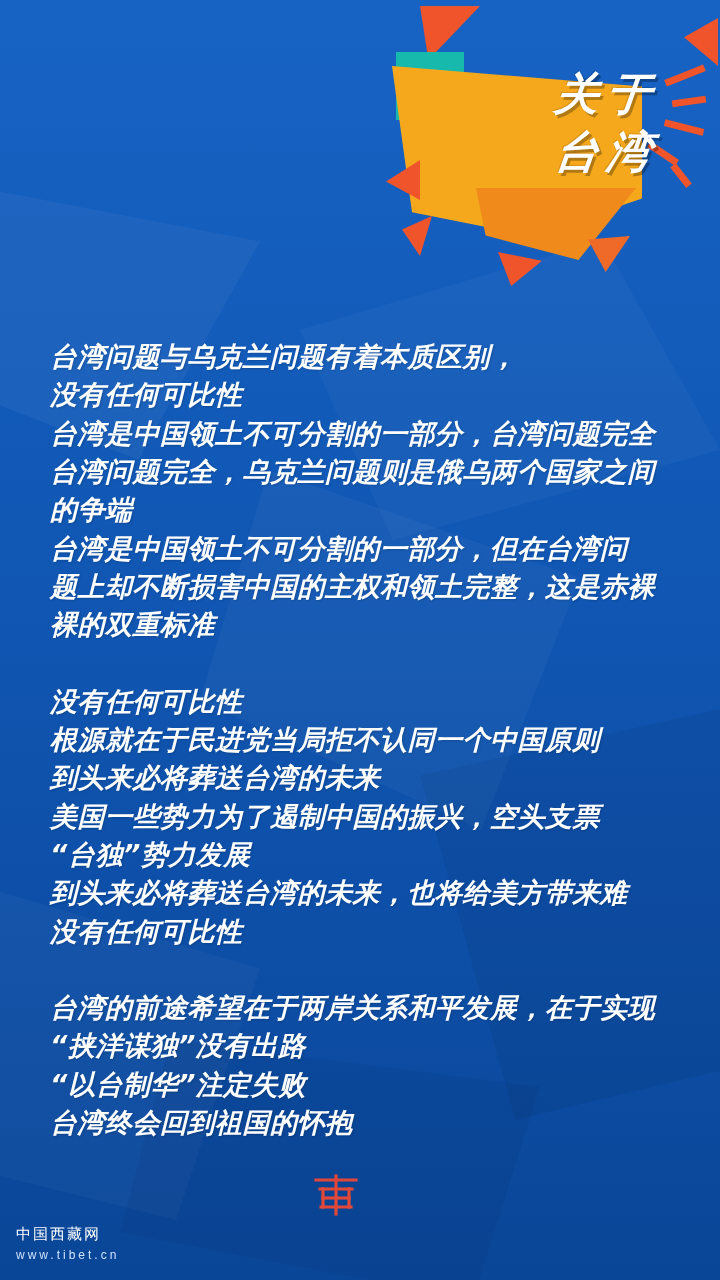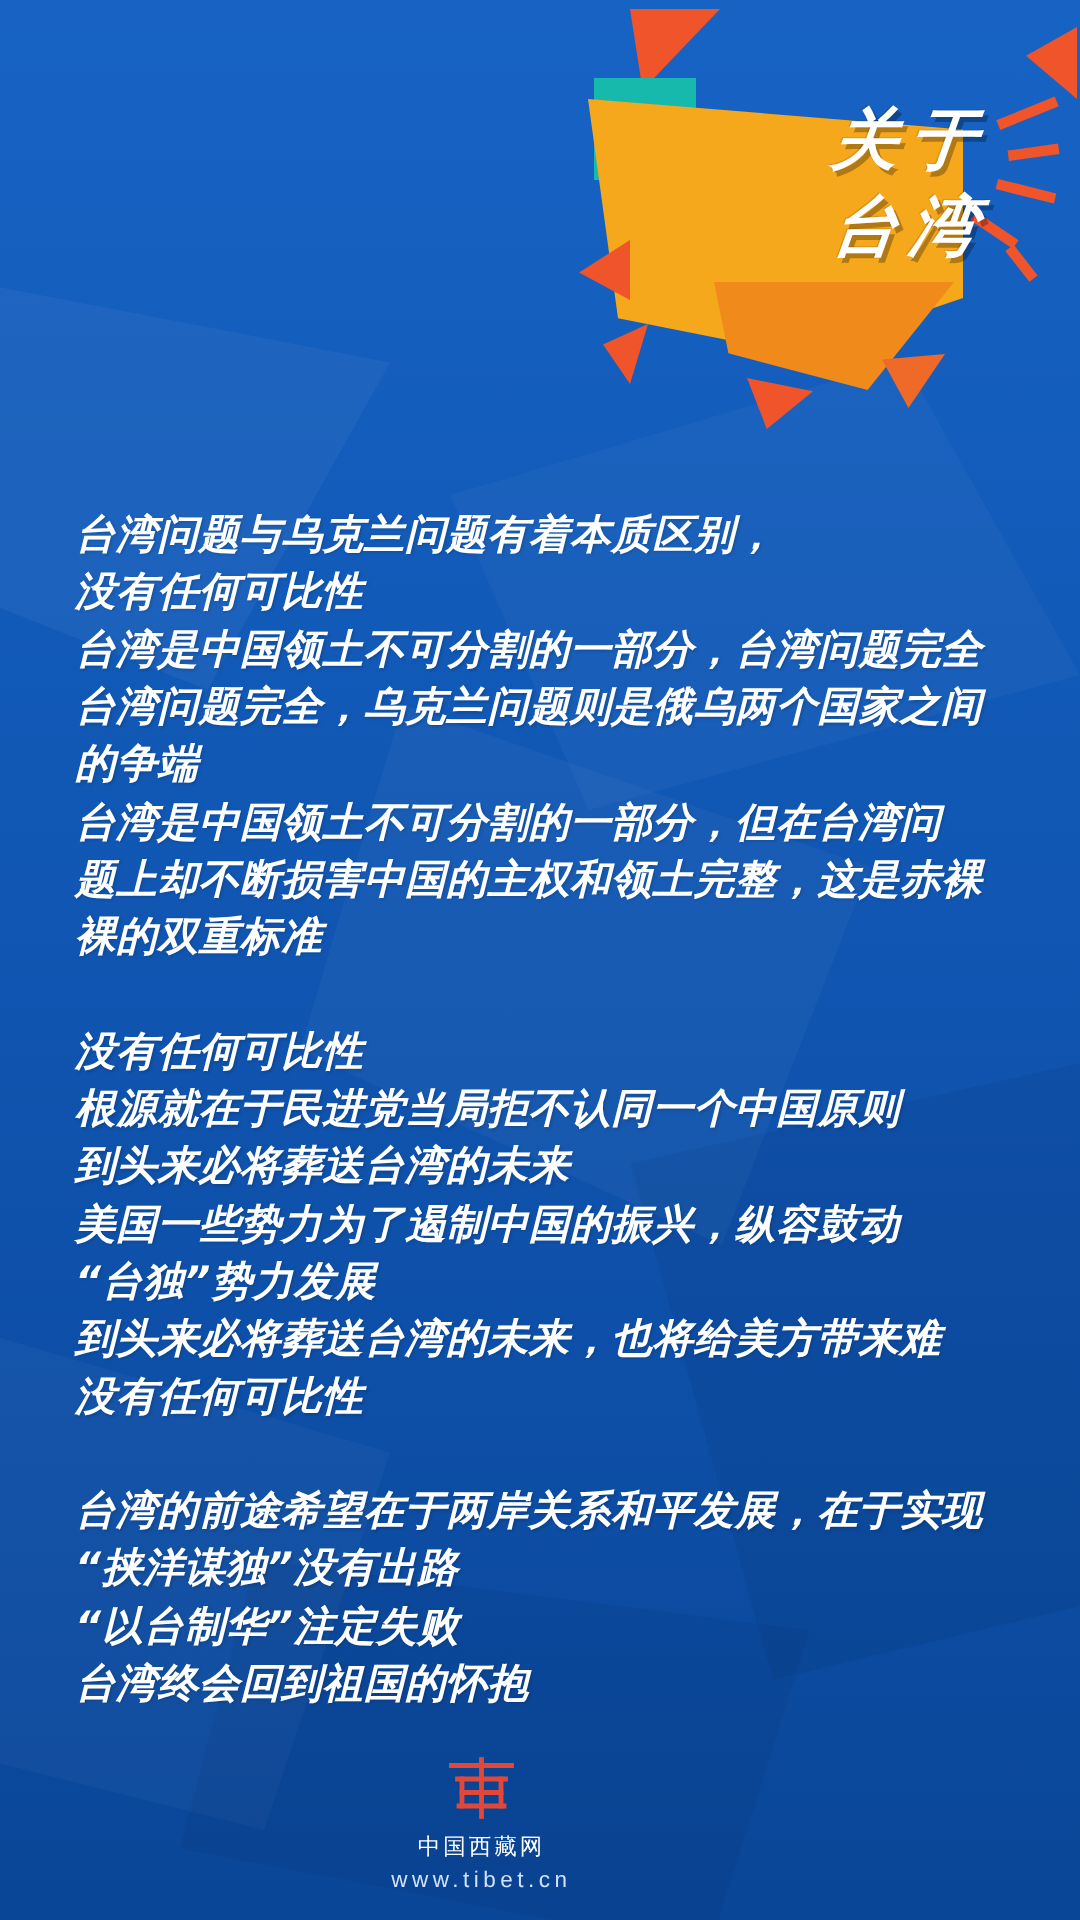--- a/index.html
+++ b/index.html
@@ -153,44 +153,43 @@
     font-style: italic;
     line-height: 1.42;
     letter-spacing: 0.5px;
     white-space: pre-wrap;
     text-shadow: 1px 1px 2px rgba(0,0,0,0.16);
   }
 
   
   .footer {
     position: absolute;
-    left: 1px;
+    left: 16px;
     bottom: 18px;
     width: 640px;
-    text-align: center;
     z-index: 6;
   }
   .logo-mark {
     width: 54px;
     height: 44px;
     margin: 0 auto 8px auto;
     position: relative;
   }
   .logo-mark svg { display: block; }
   .footer-name {
     color: #ffffff;
     font-family: "DejaVu Sans", sans-serif;
     font-size: 15px;
     letter-spacing: 2px;
     margin-bottom: 4px;
   }
   .footer-url {
     color: #cfe2ff;
     font-family: "Liberation Sans", sans-serif;
-    font-size: 15px;
+    font-size: 12px;
     letter-spacing: 3px;
   }
 </style>
 </head>
 <body>
 
 <div class="poster">
 
   <div class="facet f1"></div>
   <div class="facet f2"></div>
@@ -231,21 +230,21 @@
       <div class="line">的争端</div>
       <div class="line">台湾是中国领土不可分割的一部分，但在台湾问</div>
       <div class="line">题上却不断损害中国的主权和领土完整，这是赤裸</div>
       <div class="line">裸的双重标准</div>
     </div>
 
     <div class="para">
       <div class="line">没有任何可比性</div>
       <div class="line">根源就在于民进党当局拒不认同一个中国原则</div>
       <div class="line">到头来必将葬送台湾的未来</div>
-      <div class="line">美国一些势力为了遏制中国的振兴，纵容鼓动</div>
+      <div class="line">美国一些势力为了遏制中国的振兴，空头支票</div>
       <div class="line">“台独”势力发展</div>
       <div class="line">到头来必将葬送台湾的未来，也将给美方带来难</div>
       <div class="line">没有任何可比性</div>
     </div>
 
     <div class="para">
       <div class="line">台湾的前途希望在于两岸关系和平发展，在于实现</div>
       <div class="line">“挟洋谋独”没有出路</div>
       <div class="line">“以台制华”注定失败</div>
       <div class="line">台湾终会回到祖国的怀抱</div>

